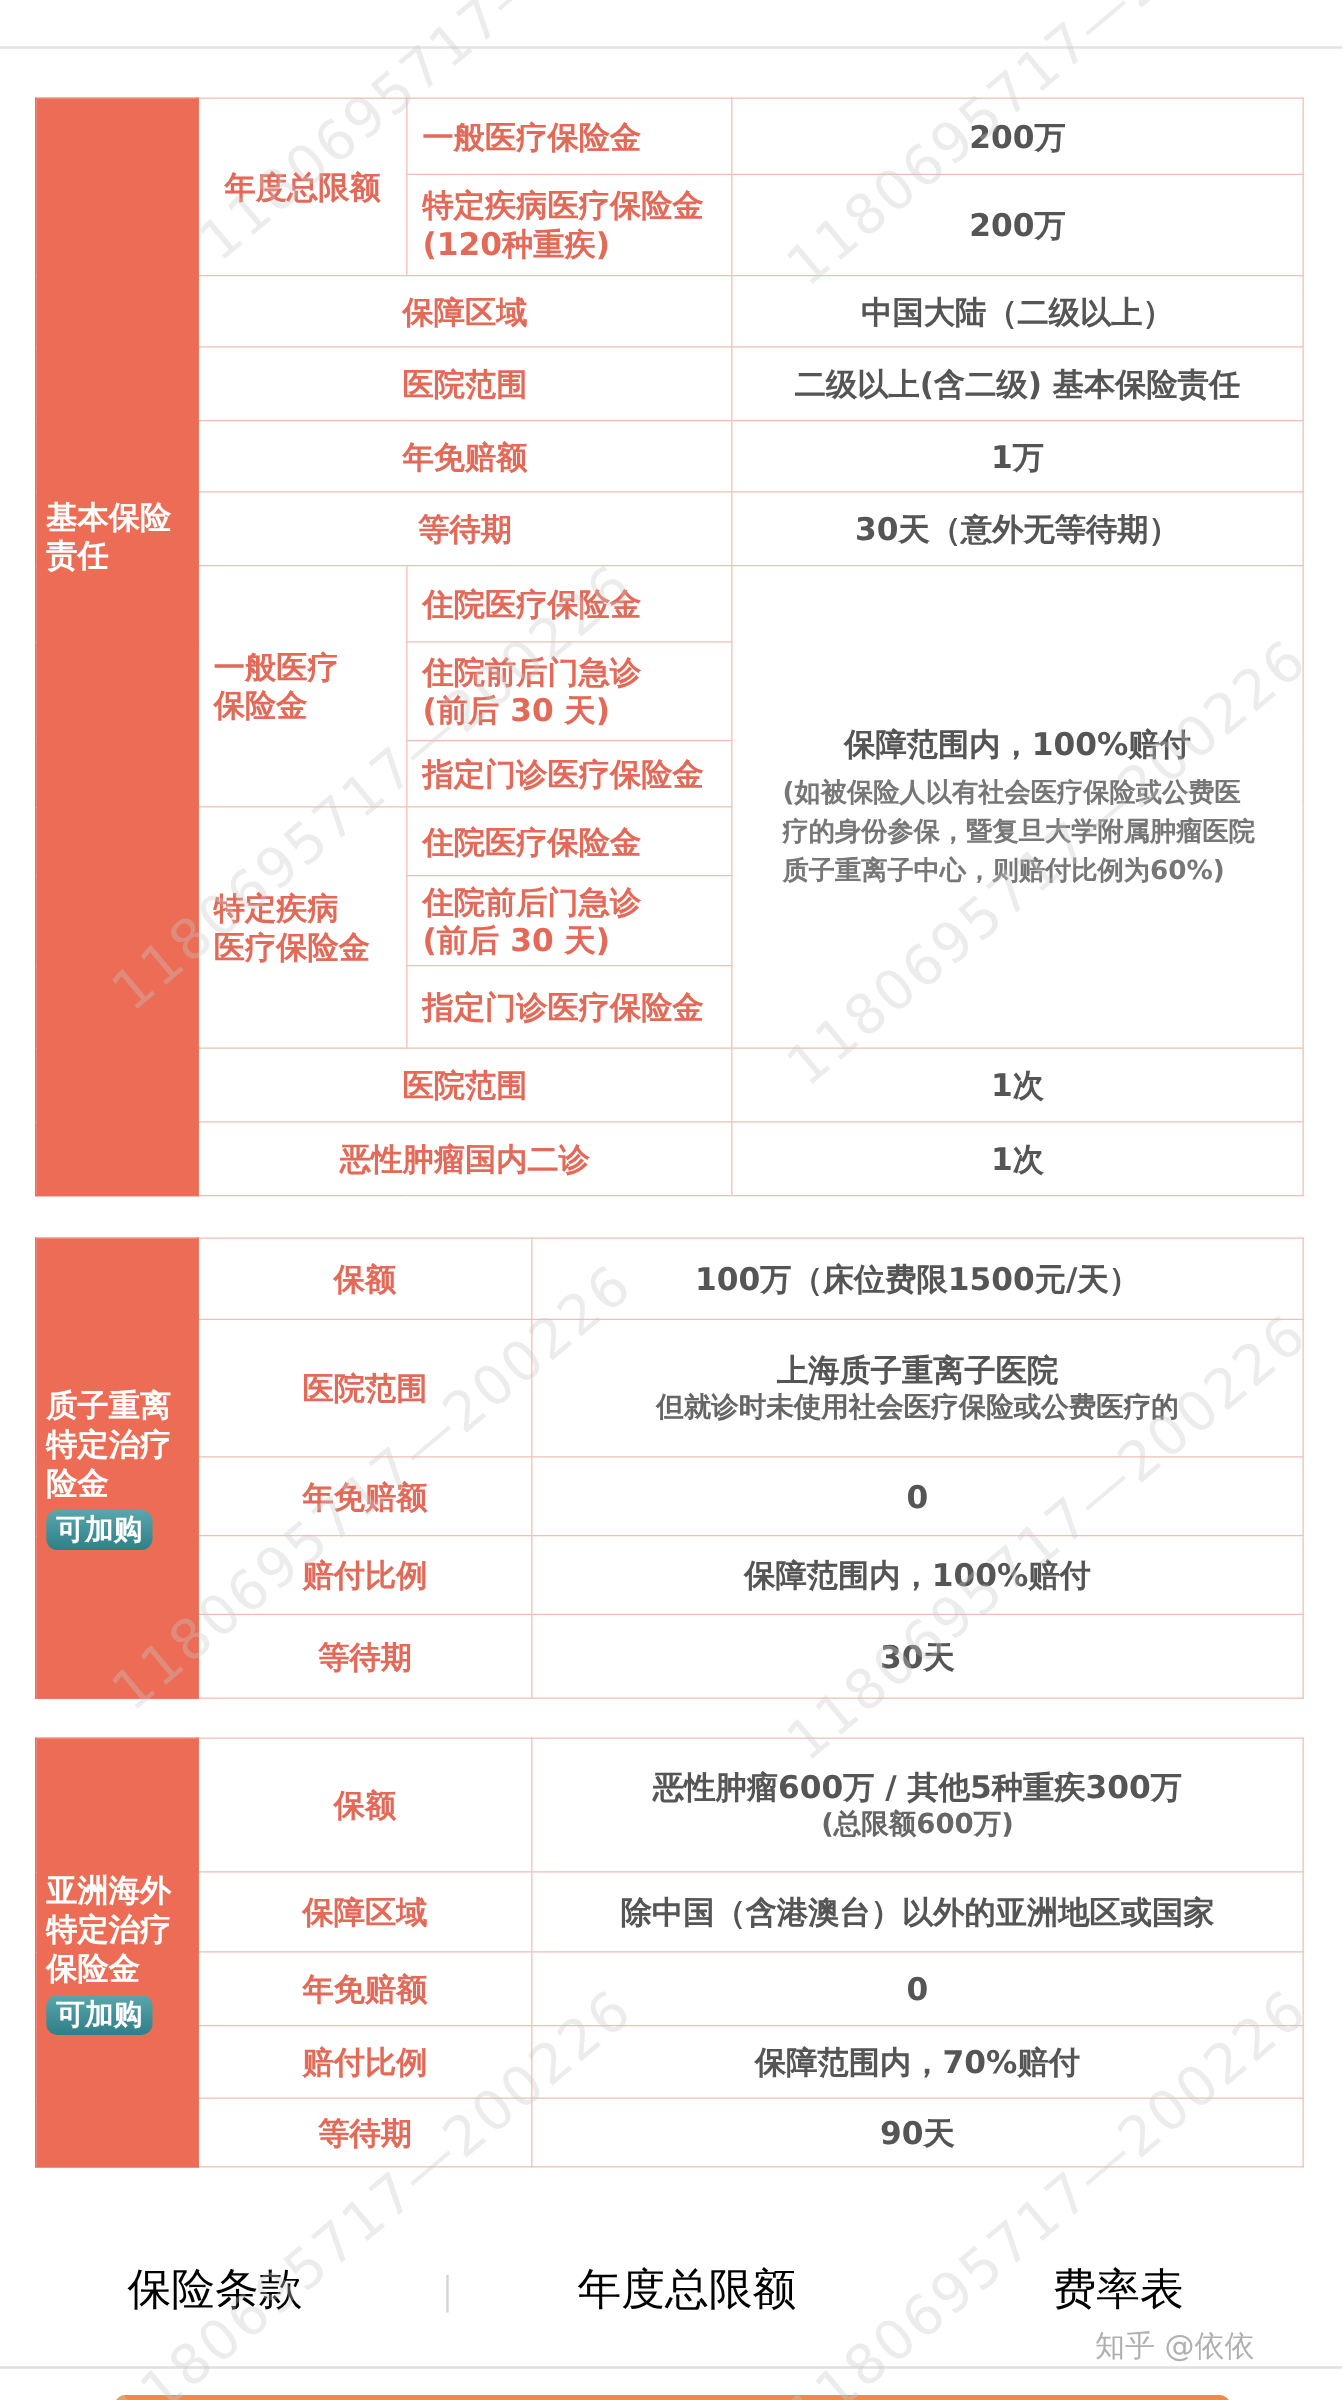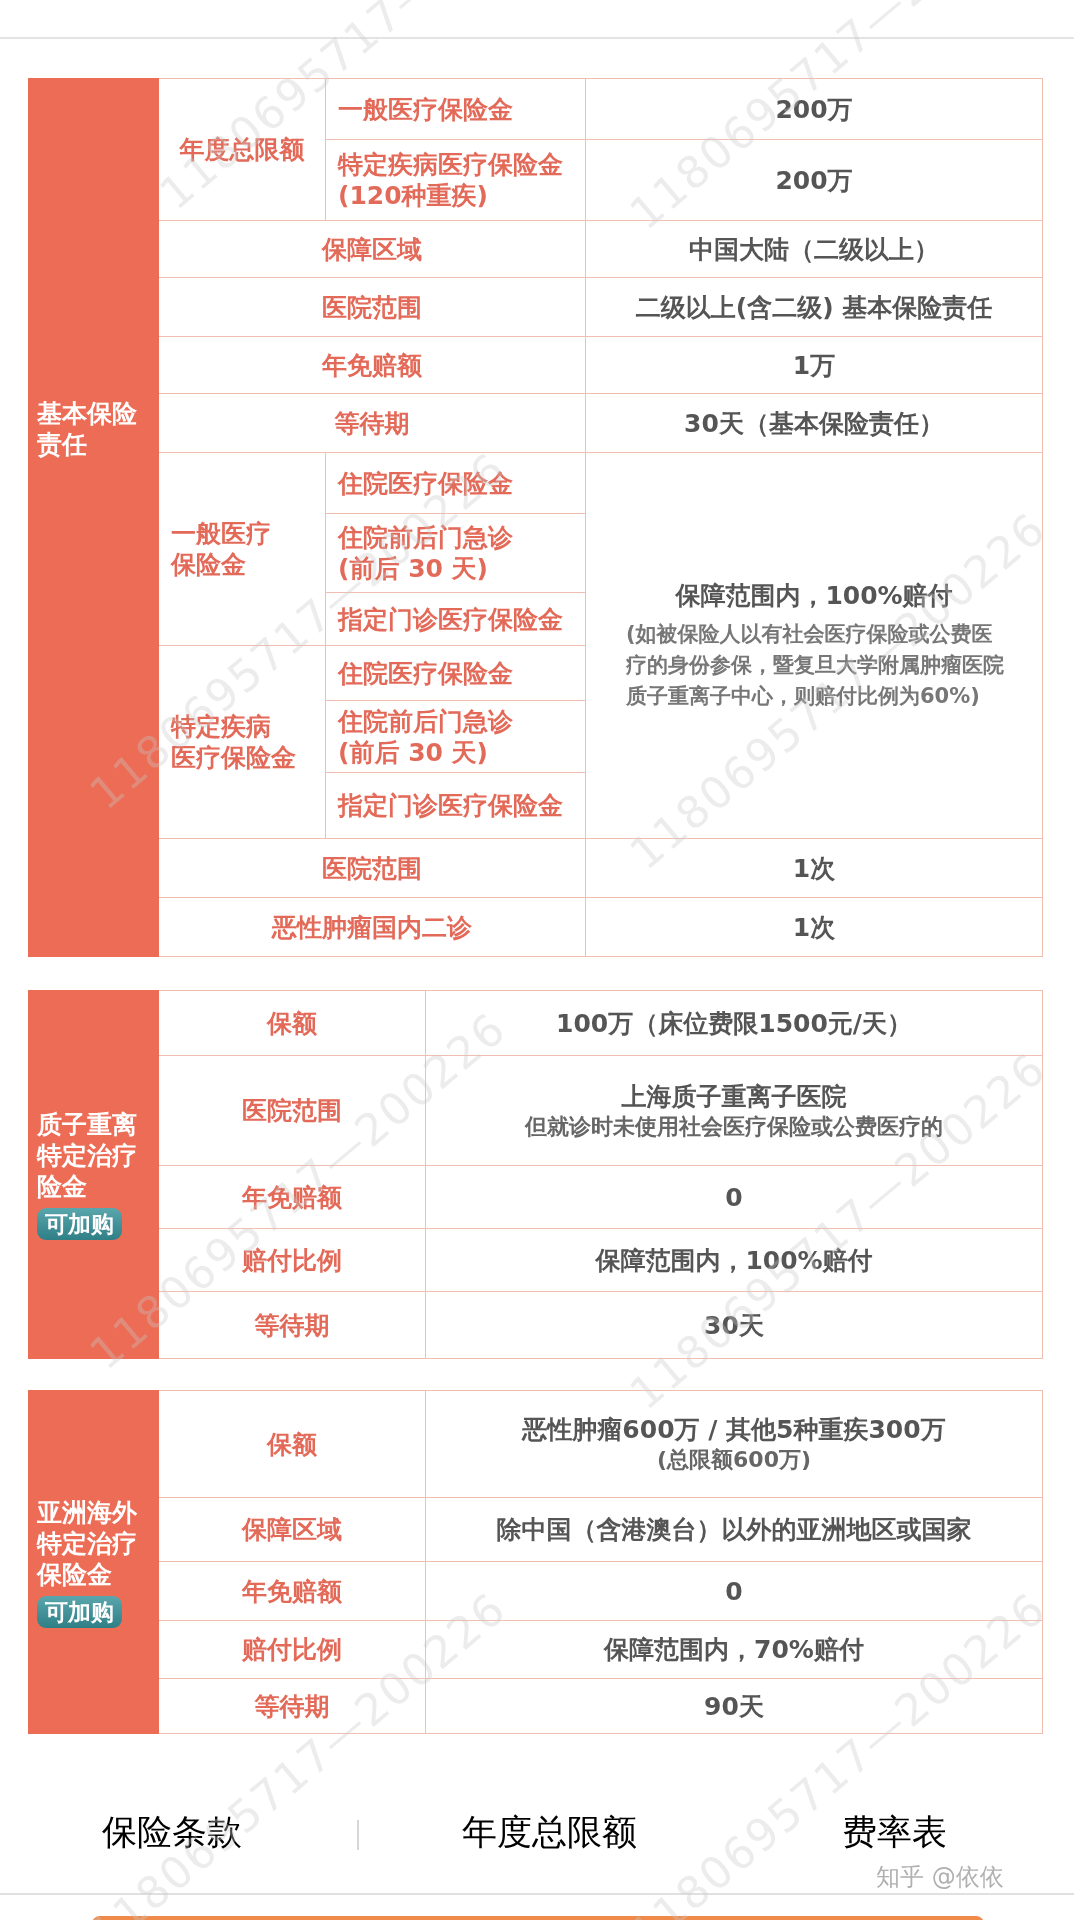--- a/index.html
+++ b/index.html
@@ -73,21 +73,21 @@
   <tr style="height:59px">
     <td class="lbl" colspan="2">医院范围</td>
     <td class="val" style="padding:0 2px;">二级以上(含二级) 基本保险责任</td>
   </tr>
   <tr style="height:57px">
     <td class="lbl" colspan="2">年免赔额</td>
     <td class="val">1万</td>
   </tr>
   <tr style="height:59px">
     <td class="lbl" colspan="2">等待期</td>
-    <td class="val">30天（基本保险责任）</td>
+    <td class="val">30天（意外无等待期）</td>
   </tr>
 
   <tr style="height:61px">
     <td class="lbl left" rowspan="3">
       <span style="display:block">一般医疗</span>
       <span style="display:block">保险金</span>
     </td>
     <td class="lbl left">住院医疗保险金</td>
     <td class="val" rowspan="6">
       <span style="display:block">保障范围内，100%赔付</span>

